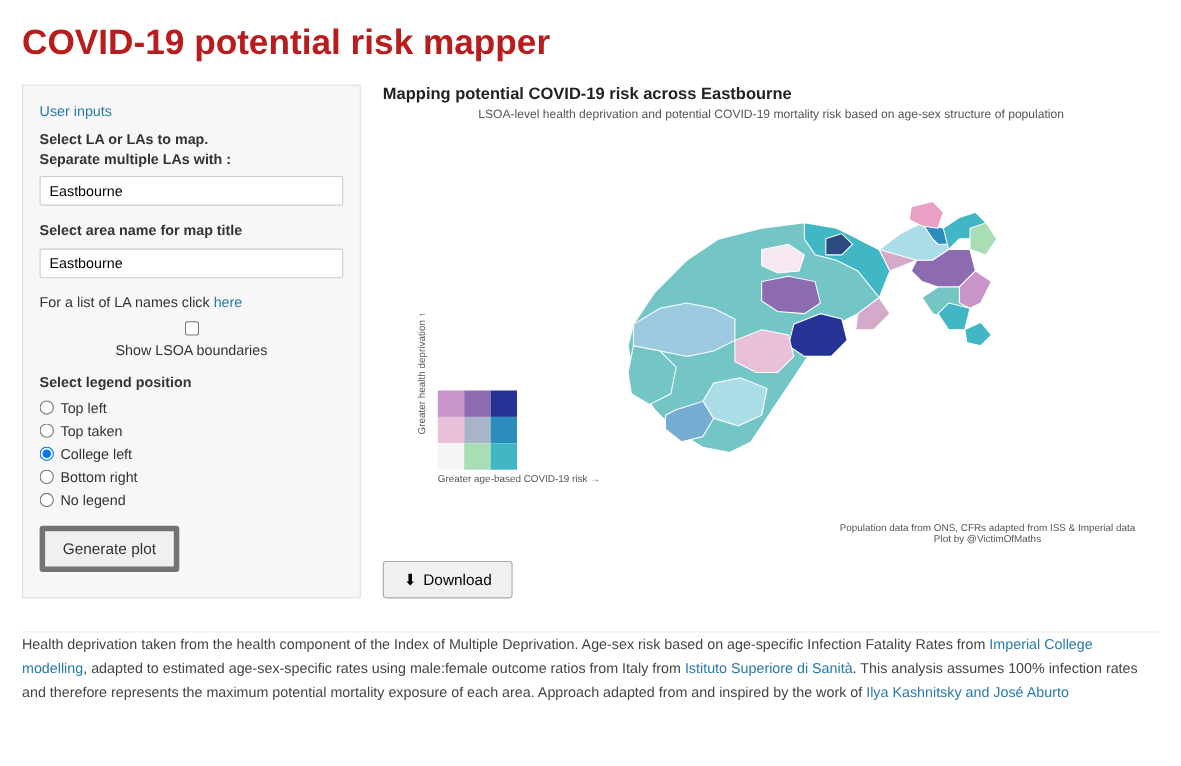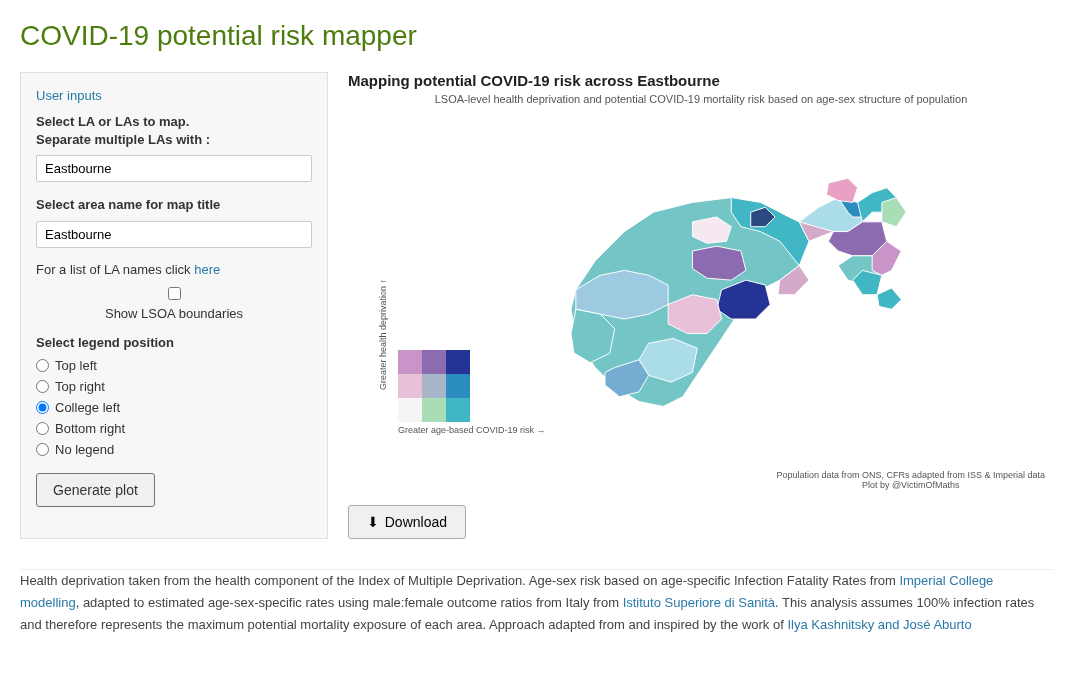--- a/index.html
+++ b/index.html
@@ -5,24 +5,24 @@
     * { box-sizing: border-box; margin: 0; padding: 0; }
     body {
       font-family: Arial, sans-serif;
       font-size: 14px;
       color: #333;
       background: #fff;
       padding: 20px;
       width: 1074px;
     }
     h1 {
-      font-size: 28px;
-      font-weight: normal;
+      font-size: 32px;
+      font-weight: bold;
       margin-bottom: 20px;
-      color: #4d7c0f;
+      color: #b91c1c;
     }
     .main-content {
       display: flex;
       gap: 20px;
       margin-bottom: 30px;
     }
     .sidebar {
       width: 308px;
       background: #f7f7f7;
       border: 1px solid #e0e0e0;
@@ -81,21 +81,21 @@
       display: flex;
       align-items: center;
       gap: 6px;
       font-size: 13px;
     }
     .radio-row input[type="radio"] {
       margin: 0;
     }
     .generate-btn {
       background: #f0f0f0;
-      border: 1px solid #737373;
+      border: 5px solid #737373;
       padding: 8px 16px;
       font-size: 14px;
       cursor: pointer;
       border-radius: 3px;
       color: #333;
     }
     .map-area {
       flex: 1;
       position: relative;
     }
@@ -152,21 +152,21 @@
     .legend-x-label {
       font-size: 9px;
       color: #555;
       margin-left: 20px;
       margin-top: 3px;
       white-space: nowrap;
     }
     .map-credit {
       position: absolute;
       bottom: 5px;
-      right: 9px;
+      right: 22px;
       text-align: center;
       font-size: 9px;
       color: #555;
     }
     .download-btn {
       display: inline-flex;
       align-items: center;
       gap: 6px;
       margin-top: 10px;
       background: #f0f0f0;
@@ -215,21 +215,21 @@
 
     <div class="legend-section-label">Select legend position</div>
 
     <div class="radio-group">
       <div class="radio-row">
         <input type="radio" name="legend-pos" id="top-left" style="">
         <label for="top-left">Top left</label>
       </div>
       <div class="radio-row">
         <input type="radio" name="legend-pos" id="top-right" style="">
-        <label for="top-right">Top right</label>
+        <label for="top-right">Top taken</label>
       </div>
       <div class="radio-row">
         <input type="radio" name="legend-pos" id="bottom-left" checked="" style="">
         <label for="bottom-left">College left</label>
       </div>
       <div class="radio-row">
         <input type="radio" name="legend-pos" id="bottom-right" style="">
         <label for="bottom-right">Bottom right</label>
       </div>
       <div class="radio-row">

